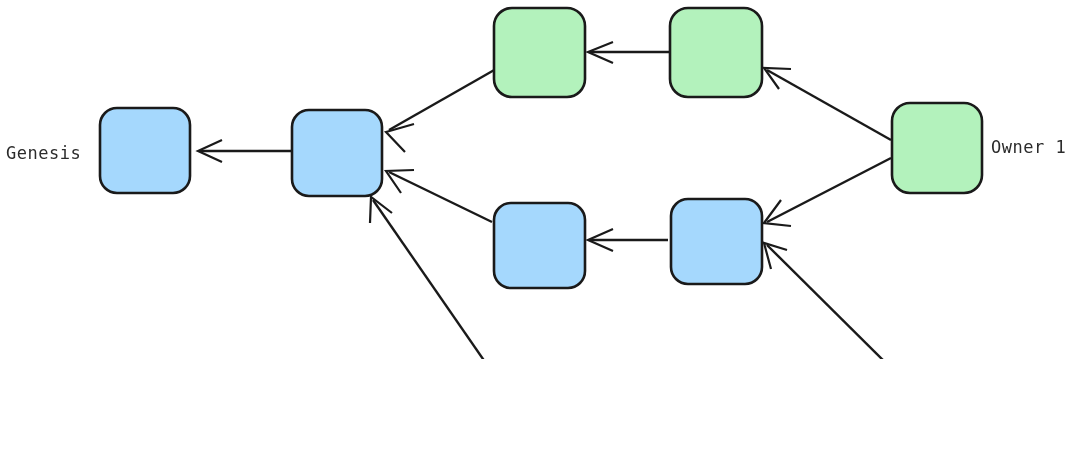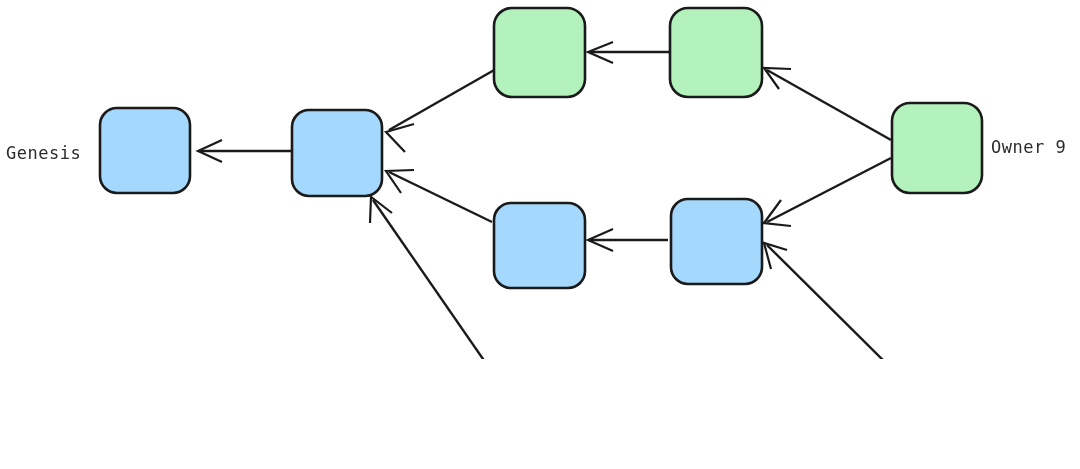--- a/index.html
+++ b/index.html
@@ -148,21 +148,21 @@
 
     <rect class="node-rect" x="671" y="199" width="91" height="85" rx="17" ry="17" fill="#a5d8fd"></rect>
 
     <rect class="node-rect" x="494" y="372" width="91" height="90" rx="18" ry="18" fill="#fbeb9e"></rect>
 
     <rect class="node-rect" x="888" y="372" width="92" height="90" rx="18" ry="18" fill="#fbeb9e"></rect>
   </svg>
 
   <div class="side-label" id="label-genesis">Genesis</div>
 
-  <div class="side-label" id="label-owner1">Owner 9</div>
+  <div class="side-label" id="label-owner1">Owner 1</div>
 
   <div class="side-label" id="label-owner2">Owner 4</div>
 
   <div id="watermark">
     <svg class="wm-icon" viewBox="0 0 42 38" xmlns="http://www.w3.org/2000/svg">
       <ellipse cx="16" cy="14" rx="14" ry="12" fill="#b9b9b9"></ellipse>
       <polygon points="8,23 6,31 14,26" fill="#b9b9b9"></polygon>
       <ellipse cx="29" cy="24" rx="12" ry="10.5" fill="#b9b9b9"></ellipse>
       <polygon points="36,31 39,37 32,33" fill="#b9b9b9"></polygon>
       <circle cx="25" cy="22" r="2.1" fill="#ffffff"></circle>

